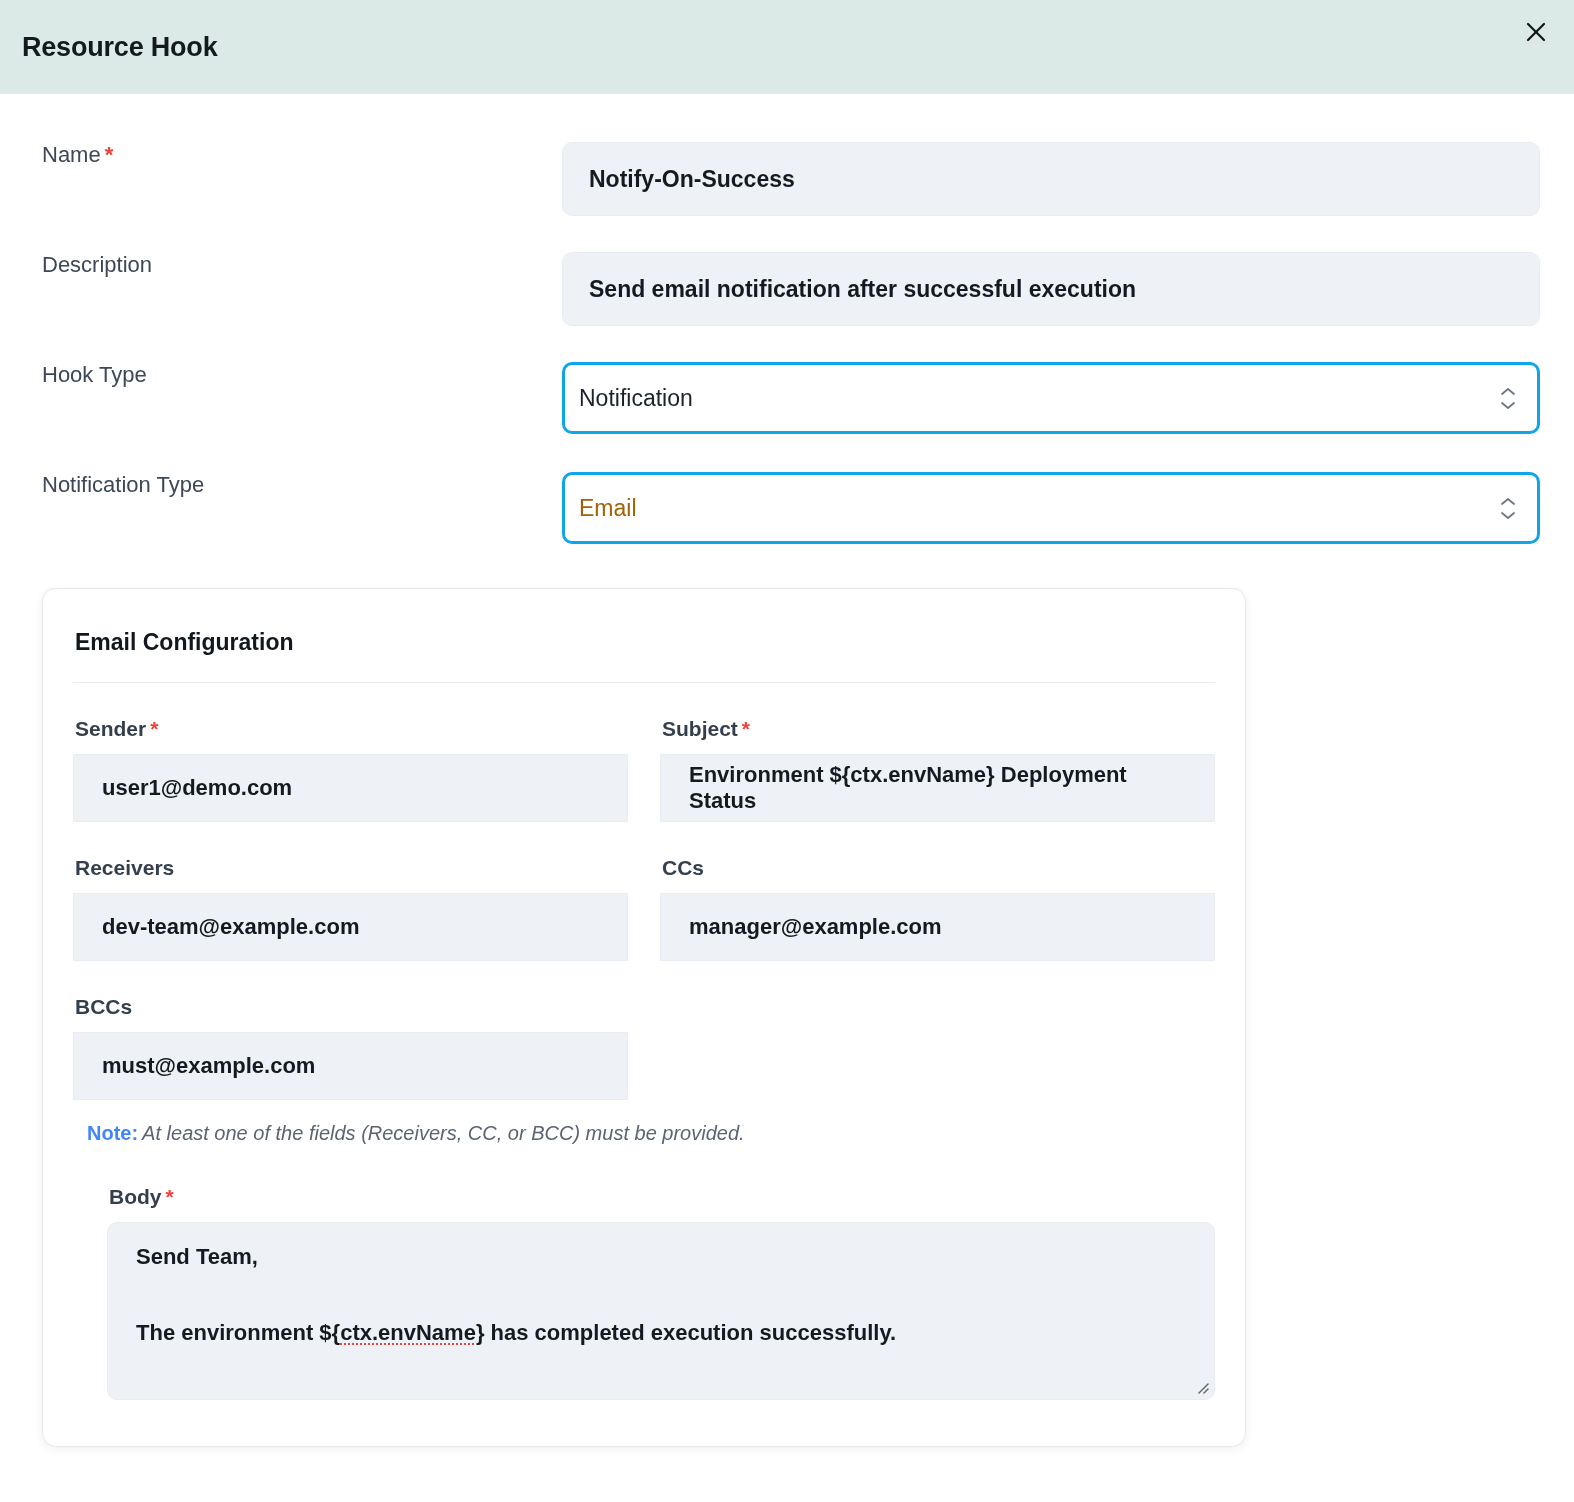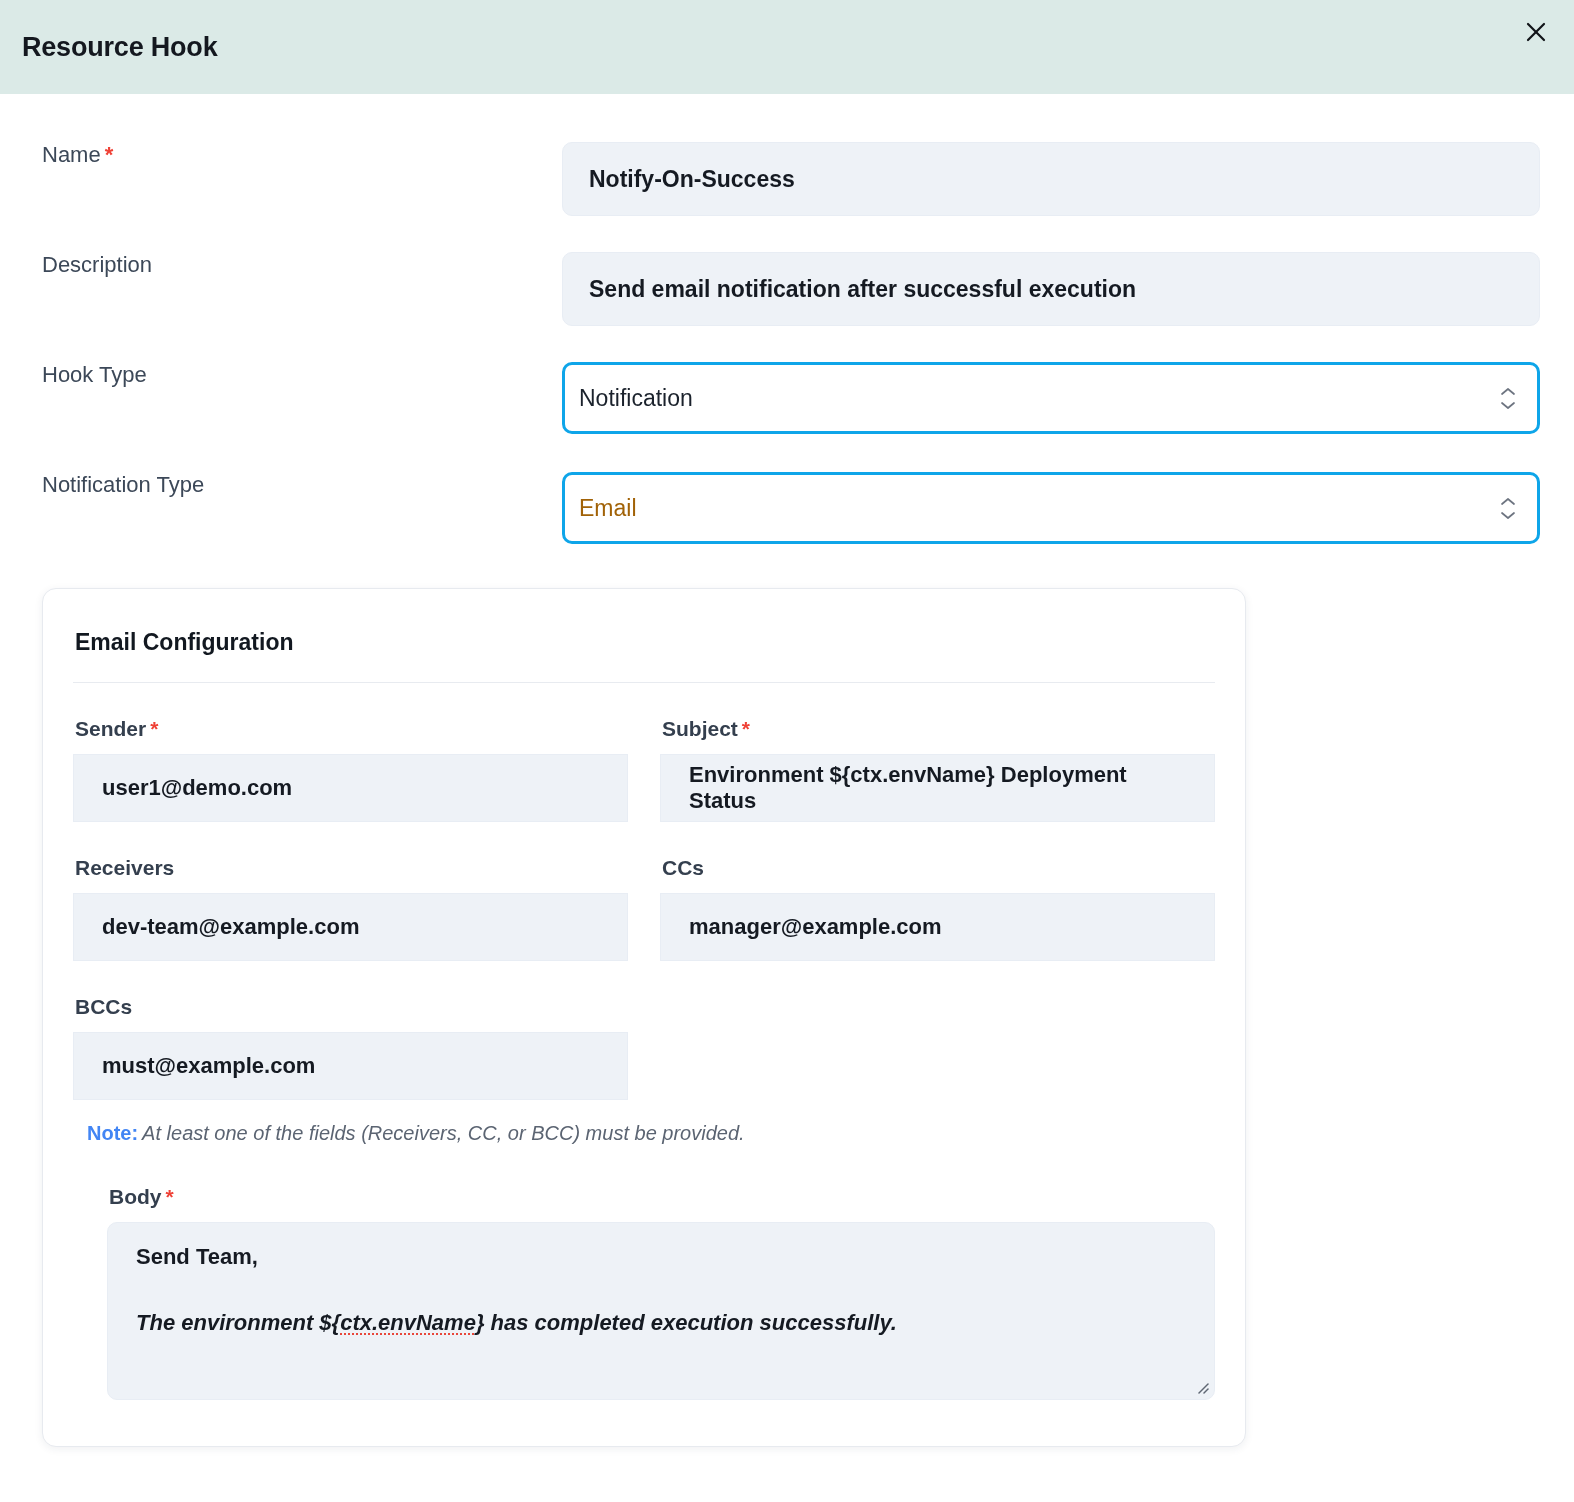--- a/index.html
+++ b/index.html
@@ -191,21 +191,21 @@
     background: #eef2f7;
     border: 1px solid #e8edf4;
     border-radius: 10px;
     padding: 20px 28px;
     font-size: 22px;
     font-weight: bold;
     color: #151a22;
     line-height: 1.28;
     overflow: hidden;
   }
-  .ta-line + .ta-line { margin-top: 38px; font-style: italic; }
+  .ta-line + .ta-line { margin-top: 48px; }
 
   .spell {
     text-decoration: underline;
     text-decoration-style: dotted;
     text-decoration-color: #e8463a;
     text-decoration-thickness: 2px;
     text-underline-offset: 3px;
   }
 
   .resize-grip {

